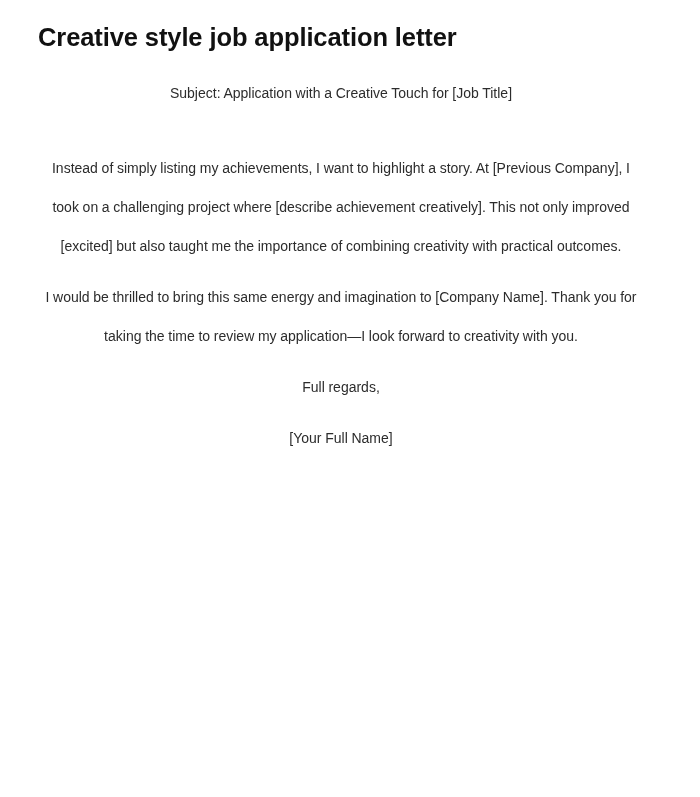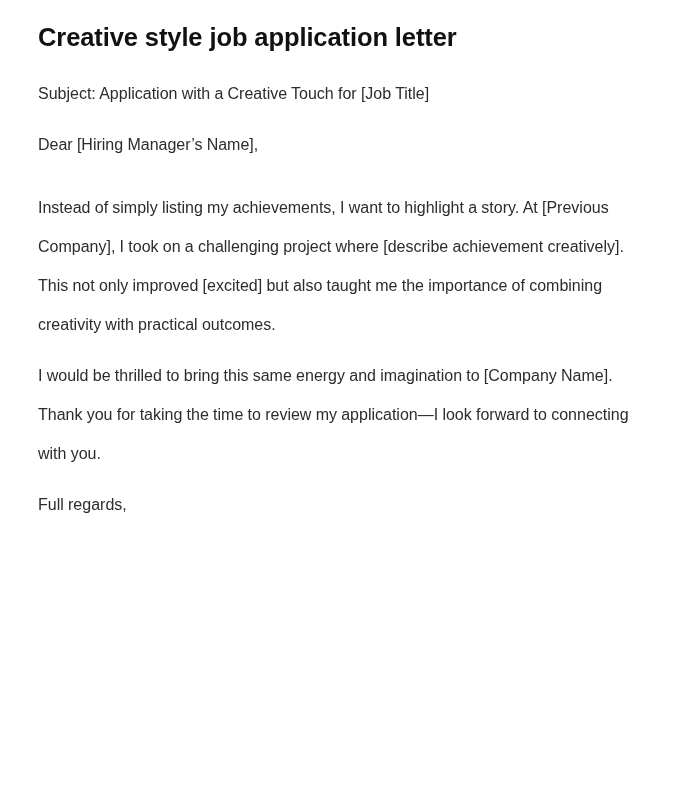--- a/index.html
+++ b/index.html
@@ -38,27 +38,27 @@
     color: #111111;
     letter-spacing: -0.1px;
     line-height: 1.22;
     margin: 0 0 0 0;
     padding: 0;
     white-space: nowrap;
   }
 
   .para {
     font-family: "Liberation Sans", "DejaVu Sans", sans-serif;
-    font-size: 16px;
+    font-size: 14px;
     font-weight: normal;
     color: #2c2c2c;
     line-height: 39px;
     margin: 0;
     padding: 0;
-    text-align: left;
+    text-align: center;
     word-spacing: -0.2px;
   }
 
   
   .gap-title   { height: 21px; }
   .gap-para    { height: 12px; }
 </style>
 </head>
 <body>
 
@@ -66,34 +66,34 @@
   <div class="letter-body">
 
     <h1 class="doc-title">Creative style job application letter</h1>
 
     <div class="gap-title"></div>
 
     <p class="para">Subject: Application with a Creative Touch for [Job Title]</p>
 
     <div class="gap-para"></div>
 
-    <p class="para">Dear [Hiring Manager’s Name],</p>
 
     <div class="gap-para"></div>
 
 
     <div class="gap-para"></div>
 
     <p class="para">Instead of simply listing my achievements, I want to highlight a story. At [Previous Company], I took on a challenging project where [describe achievement creatively]. This not only improved [excited] but also taught me the importance of combining creativity with practical outcomes.</p>
 
     <div class="gap-para"></div>
 
-    <p class="para">I would be thrilled to bring this same energy and imagination to [Company Name]. Thank you for taking the time to review my application—I look forward to connecting with you.</p>
+    <p class="para">I would be thrilled to bring this same energy and imagination to [Company Name]. Thank you for taking the time to review my application—I look forward to creativity with you.</p>
 
     <div class="gap-para"></div>
 
     <p class="para">Full regards,</p>
 
     <div class="gap-para"></div>
 
+    <p class="para">[Your Full Name]</p>
 
   </div>
 </div>
 
 </body></html>

